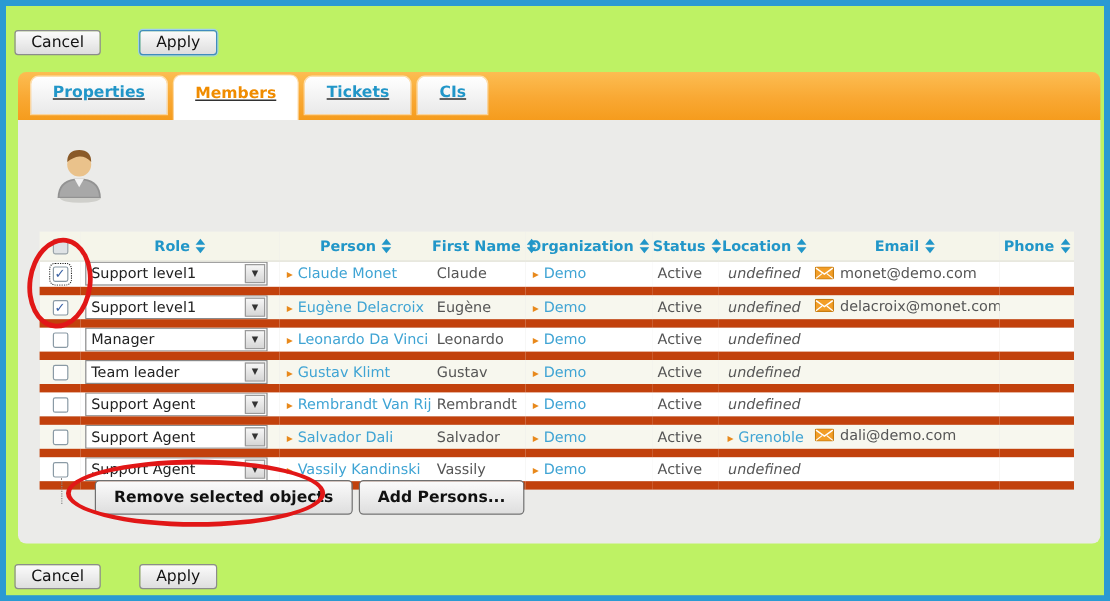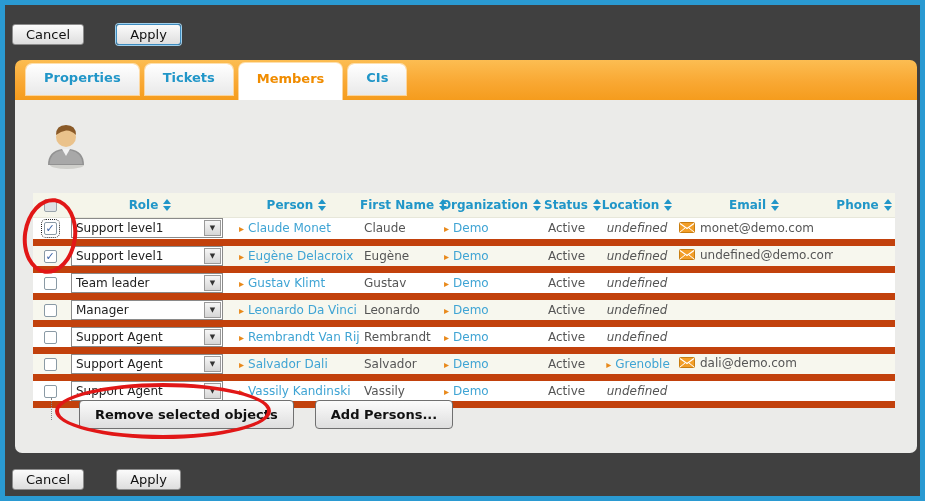--- a/index.html
+++ b/index.html
@@ -1,36 +1,36 @@
 <!DOCTYPE html>
 <html><head>
 <meta charset="utf-8">
 <style>
   * { margin:0; padding:0; box-sizing:border-box; }
   body { font-family:"DejaVu Sans","Liberation Sans",sans-serif; }
   .frame { position:relative; width:925px; height:501px; background:#2a9ad2; overflow:hidden; }
-  .inner { position:absolute; left:5px; top:5px; width:915px; height:491px; background:#404040; }
+  .inner { position:absolute; left:5px; top:5px; width:915px; height:491px; background:#bef264; }
 
   
   .btn { display:inline-block; font-family:inherit; font-size:13px; color:#111;
          padding:2px 13px; background:linear-gradient(#fbfbfb,#dedede);
          border:1px solid #8c8c8c; border-radius:3px; cursor:pointer; }
   .btn.focus-ring { border:1px solid #3f8cbf; box-shadow:0 0 0 1px #9fcfeb; }
   .btn.action { font-size:13px; padding:6px 15px; border-color:#707070; border-radius:4px;font-weight:bold; }
 
   .toolbar-top { position:absolute; left:7px; top:19px; }
   .toolbar-top .btn { margin-right:0; }
   .toolbar-top .btn + .btn { margin-left:27px; }
   .toolbar-bottom { position:absolute; left:7px; top:464px; }
   .toolbar-bottom .btn + .btn { margin-left:27px; }
 
   
   .tabbar { position:absolute; left:10px; top:55px; width:902px; height:40px;
             background:linear-gradient(180deg,#fcbd52 0%,#f9a833 55%,#f59c1d 100%);
-            border-radius:7px 7px 0 0; display:flex; align-items:flex-end; padding-left:8px; }
+            border-radius:7px 7px 0 0; display:flex; align-items:flex-end; padding-left:8px;text-decoration:underline; }
   .tab { height:31px; margin:0 3px 5px 3px; padding:6px 18px 0 18px;
          background:linear-gradient(#ffffff,#e9e9e9); border-radius:6px 6px 0 0;
          font-size:13px; font-weight:bold; color:#2196c8; cursor:pointer;
          box-shadow:0 0 0 1px rgba(255,255,255,.55); }
   .tab.active { height:37px; margin-bottom:0; padding-top:8px; background:#ffffff;
                 color:#f08c00; border-radius:6px 6px 0 0; }
 
   
   .content { position:absolute; left:10px; top:95px; width:902px; height:353px;
              background:#ebebe9; border-radius:0 0 7px 7px; }
@@ -72,21 +72,21 @@
   a.link, .loc-text.linkish { color:#3fa4d4; text-decoration:none; cursor:pointer; }
   .c-first, .c-status { color:#555; }
   .c-loc { text-align:center; }
   .c-loc.is-undef .loc-text { font-style:italic; color:#555; }
   .c-loc.is-link .loc-text { color:#3fa4d4; cursor:pointer; }
   .c-email { color:#222; }
   .mail-icon { display:inline-block; vertical-align:-1px; margin-right:5px; }
 
   
   .action-row { position:absolute; left:64px; top:300px; }
-  .action-row .btn + .btn { margin-left:16px; }
+  .action-row .btn + .btn { margin-left:0; }
   .focus-artifact { position:absolute; left:36px; top:298px; width:2px; height:22px;
                     border-left:1px dotted #888; }
 
   
   .annot { position:absolute; border:4px solid #e11717; border-radius:50%;
            pointer-events:none; z-index:50; }
   .annot.cbs    { left:23px;  top:198px; width:54px;  height:76px; transform:rotate(8deg); }
   .annot.remove { left:55px;  top:383px; width:216px; height:56px; }
 </style>
 </head>
@@ -95,22 +95,22 @@
 <div class="frame">
   <div class="inner">
 
     <div class="toolbar-top">
       <button class="btn">Cancel</button>
       <button class="btn focus-ring">Apply</button>
     </div>
 
     <div class="tabbar">
       <div class="tab">Properties</div>
+      <div class="tab active">Members</div>
       <div class="tab">Tickets</div>
-      <div class="tab active">Members</div>
       <div class="tab">CIs</div>
     </div>
 
     <div class="content">
 
       <div class="avatar">
         <svg width="48" height="50" viewBox="0 0 48 50">
           <ellipse cx="27" cy="45" rx="17" ry="4" fill="#cfcfcb"></ellipse>
           <path d="M8 45 Q8 31 22 29 L30 29 Q44 31 44 45 Z" fill="#929292"></path>
           <path d="M9.5 44 Q10 33 21 30.5 L31 30.5 Q42 33 42.5 44 Z" fill="#a8a8a8"></path>
@@ -209,59 +209,59 @@
           <td class="c-status">Active</td>
           <td class="c-loc is-undef"><span class="loc-text">undefined</span></td>
           <td class="c-email">
             <span class="mail-icon">
               <svg width="16" height="11" viewBox="0 0 16 11">
                 <rect x="0.5" y="0.5" width="15" height="10" rx="1" fill="#f29e28" stroke="#c87d10"></rect>
                 <polyline points="1,1.5 8,6.5 15,1.5" fill="none" stroke="#ffffff" stroke-width="1.2"></polyline>
                 <line x1="1" y1="10" x2="6" y2="6" stroke="#ffffff" stroke-width="1"></line>
                 <line x1="15" y1="10" x2="10" y2="6" stroke="#ffffff" stroke-width="1"></line>
               </svg>
-            </span><span>undefined@demo.com</span>
+            </span><span>delacroix@monet.com</span>
+          </td>
+          <td class="c-phone"></td>
+        </tr>
+            <tr>
+          <td class="c-cb"><span class="cb"></span></td>
+          <td class="c-role">
+            <div class="select">
+              <span class="sel-text">Manager</span>
+              <span class="dd">▼</span>
+            </div>
+          </td>
+          <td class="c-person"><span class="bullet">▸</span><a class="link">Leonardo Da Vinci</a></td>
+          <td class="c-first">Leonardo</td>
+          <td class="c-org"><span class="bullet">▸</span><a class="link">Demo</a></td>
+          <td class="c-status">Active</td>
+          <td class="c-loc is-undef"><span class="loc-text">undefined</span></td>
+          <td class="c-email">
+            <span class="mail-icon" style="visibility: hidden;">
+              <svg width="16" height="11" viewBox="0 0 16 11">
+                <rect x="0.5" y="0.5" width="15" height="10" rx="1" fill="#f29e28" stroke="#c87d10"></rect>
+                <polyline points="1,1.5 8,6.5 15,1.5" fill="none" stroke="#ffffff" stroke-width="1.2"></polyline>
+                <line x1="1" y1="10" x2="6" y2="6" stroke="#ffffff" stroke-width="1"></line>
+                <line x1="15" y1="10" x2="10" y2="6" stroke="#ffffff" stroke-width="1"></line>
+              </svg>
+            </span><span></span>
           </td>
           <td class="c-phone"></td>
         </tr>
             <tr>
           <td class="c-cb"><span class="cb"></span></td>
           <td class="c-role">
             <div class="select">
               <span class="sel-text">Team leader</span>
               <span class="dd">▼</span>
             </div>
           </td>
           <td class="c-person"><span class="bullet">▸</span><a class="link">Gustav Klimt</a></td>
           <td class="c-first">Gustav</td>
-          <td class="c-org"><span class="bullet">▸</span><a class="link">Demo</a></td>
-          <td class="c-status">Active</td>
-          <td class="c-loc is-undef"><span class="loc-text">undefined</span></td>
-          <td class="c-email">
-            <span class="mail-icon" style="visibility: hidden;">
-              <svg width="16" height="11" viewBox="0 0 16 11">
-                <rect x="0.5" y="0.5" width="15" height="10" rx="1" fill="#f29e28" stroke="#c87d10"></rect>
-                <polyline points="1,1.5 8,6.5 15,1.5" fill="none" stroke="#ffffff" stroke-width="1.2"></polyline>
-                <line x1="1" y1="10" x2="6" y2="6" stroke="#ffffff" stroke-width="1"></line>
-                <line x1="15" y1="10" x2="10" y2="6" stroke="#ffffff" stroke-width="1"></line>
-              </svg>
-            </span><span></span>
-          </td>
-          <td class="c-phone"></td>
-        </tr>
-            <tr>
-          <td class="c-cb"><span class="cb"></span></td>
-          <td class="c-role">
-            <div class="select">
-              <span class="sel-text">Manager</span>
-              <span class="dd">▼</span>
-            </div>
-          </td>
-          <td class="c-person"><span class="bullet">▸</span><a class="link">Leonardo Da Vinci</a></td>
-          <td class="c-first">Leonardo</td>
           <td class="c-org"><span class="bullet">▸</span><a class="link">Demo</a></td>
           <td class="c-status">Active</td>
           <td class="c-loc is-undef"><span class="loc-text">undefined</span></td>
           <td class="c-email">
             <span class="mail-icon" style="visibility: hidden;">
               <svg width="16" height="11" viewBox="0 0 16 11">
                 <rect x="0.5" y="0.5" width="15" height="10" rx="1" fill="#f29e28" stroke="#c87d10"></rect>
                 <polyline points="1,1.5 8,6.5 15,1.5" fill="none" stroke="#ffffff" stroke-width="1.2"></polyline>
                 <line x1="1" y1="10" x2="6" y2="6" stroke="#ffffff" stroke-width="1"></line>
                 <line x1="15" y1="10" x2="10" y2="6" stroke="#ffffff" stroke-width="1"></line>

